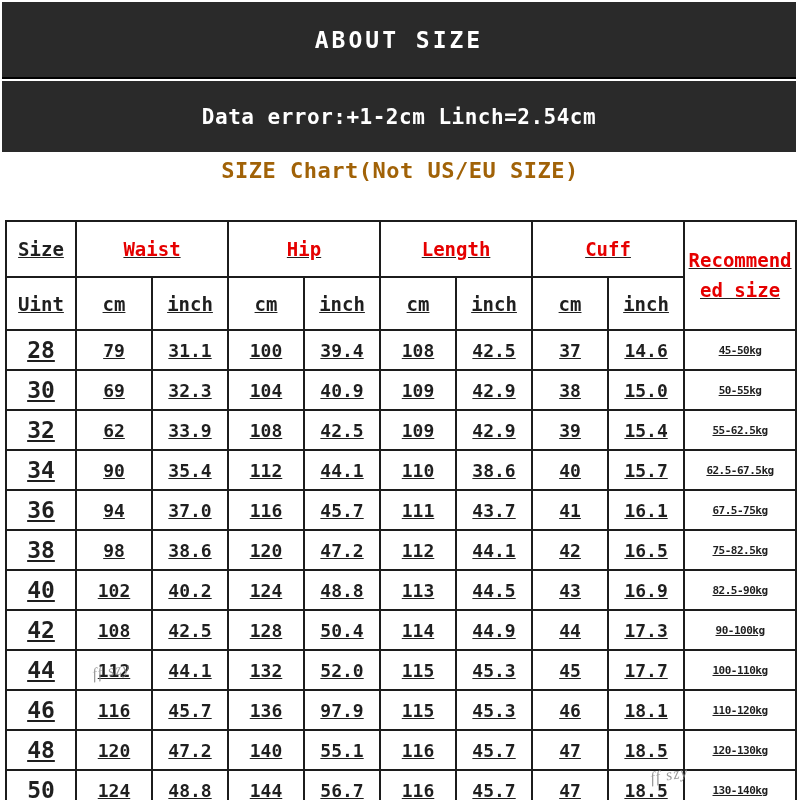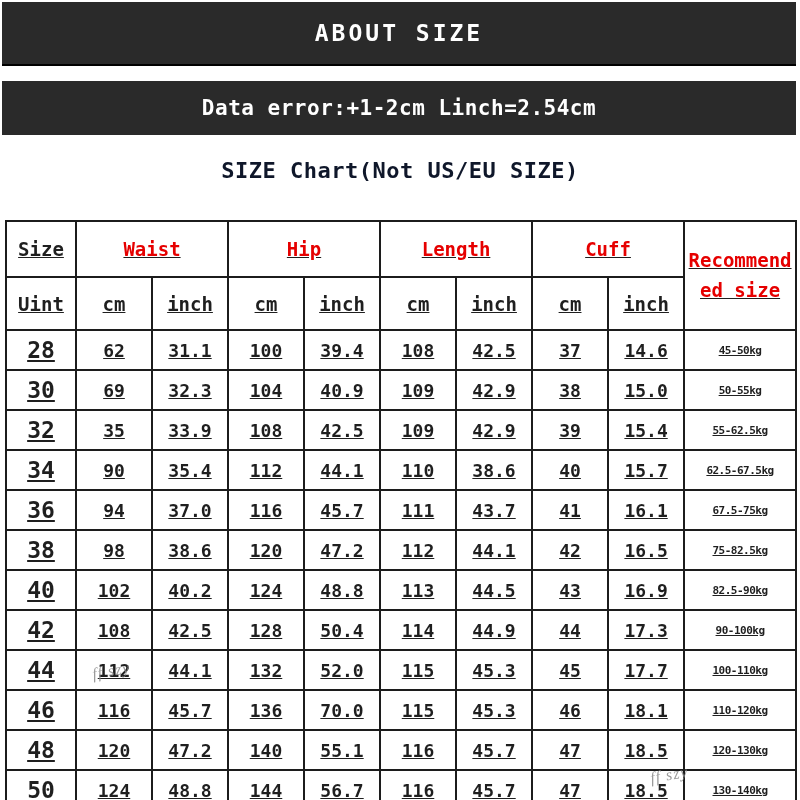--- a/index.html
+++ b/index.html
@@ -11,33 +11,33 @@
     color:#1f1f1f;
     overflow:hidden;
   }
   .banner {
     position:absolute; left:2px; right:4px;
     background:#2a2a2a;
     display:flex; align-items:center; justify-content:center;
     color:#ffffff;
   }
   .banner--about {
-    top:2px; height:64px;
+    top:2px; height:77px;
     border-bottom:2px solid #000000;
     font-size:23px; letter-spacing:3px; font-weight:bold;
   }
   .banner--note {
-    top:81px; height:54px;
+    top:81px; height:71px;
     font-size:21px; letter-spacing:0.5px; font-weight:bold;
   }
   .chart-title-wrap {
     position:absolute; top:134px; left:0; right:0; height:73px;
     display:flex; align-items:center; justify-content:center;
   }
-  .chart-title { font-size:22px; font-weight:bold; color:#0f172a; letter-spacing:0.5px; }
+  .chart-title { font-size:22px; font-weight:bold; color:#a16207; letter-spacing:0.5px; }
 
   table.size-table {
     position:absolute; top:220px; left:5px;
     width:790px;
     border-collapse:collapse;
     table-layout:fixed;
     text-align:center;
     text-decoration:underline;
   }
   .size-table th, .size-table td {
@@ -120,21 +120,21 @@
         <th>inch</th>
         <th>cm</th>
         <th>inch</th>
         <th>cm</th>
         <th>inch</th>
       </tr>
     </thead>
     <tbody>
         <tr>
           <td class="red">28</td>
-          <td>62</td>
+          <td>79</td>
           <td>31.1</td>
           <td>100</td>
           <td>39.4</td>
           <td>108</td>
           <td>42.5</td>
           <td>37</td>
           <td>14.6</td>
           <td class="red">45-50kg</td>
         </tr>
         <tr>
@@ -144,21 +144,21 @@
           <td>104</td>
           <td>40.9</td>
           <td>109</td>
           <td>42.9</td>
           <td>38</td>
           <td>15.0</td>
           <td class="red">50-55kg</td>
         </tr>
         <tr>
           <td class="red">32</td>
-          <td>35</td>
+          <td>62</td>
           <td>33.9</td>
           <td>108</td>
           <td>42.5</td>
           <td>109</td>
           <td>42.9</td>
           <td>39</td>
           <td>15.4</td>
           <td class="red">55-62.5kg</td>
         </tr>
         <tr>
@@ -231,21 +231,21 @@
           <td>45.3</td>
           <td>45</td>
           <td>17.7</td>
           <td class="red">100-110kg</td>
         </tr>
         <tr>
           <td class="red">46</td>
           <td>116</td>
           <td>45.7</td>
           <td>136</td>
-          <td>70.0</td>
+          <td>97.9</td>
           <td>115</td>
           <td>45.3</td>
           <td>46</td>
           <td>18.1</td>
           <td class="red">110-120kg</td>
         </tr>
         <tr>
           <td class="red">48</td>
           <td>120</td>
           <td>47.2</td>

